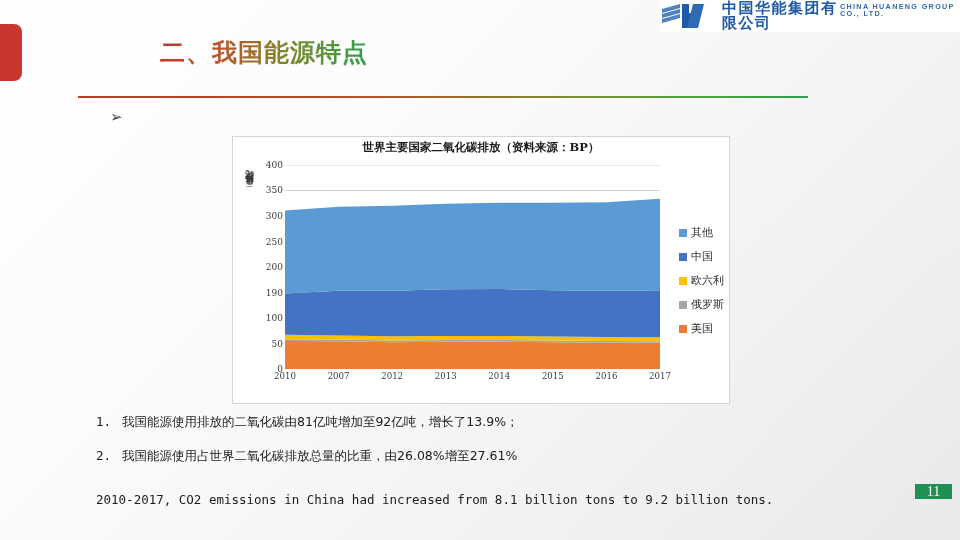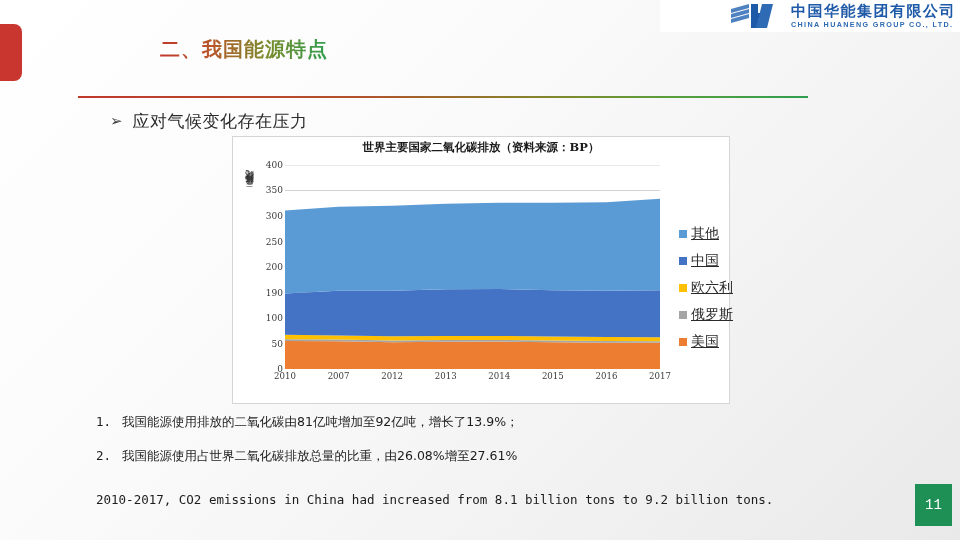--- a/index.html
+++ b/index.html
@@ -12,39 +12,39 @@
     position:relative;width:960px;height:540px;
     background:linear-gradient(135deg,#ffffff 0%,#fbfbfb 35%,#f2f2f2 70%,#e9e9e9 100%);
   }
   
   .logo-bar{
     position:absolute;top:0;right:0;width:300px;height:32px;
     background:#ffffff;display:flex;align-items:center;justify-content:flex-end;
     padding-right:4px;box-sizing:border-box;
   }
   .logo-mark{width:56px;height:28px;flex:none;margin-right:6px;}
-  .logo-text{display:flex;flex-direction:column;line-height:1;}
+  .logo-text{display:flex;flex-direction:row;line-height:1;}
   .logo-cn{
     font-family:"DejaVu Sans",sans-serif;font-size:15px;font-weight:bold;color:#1f5aa8;
     letter-spacing:1.5px;
   }
   .logo-en{
     font-family:"Liberation Sans",sans-serif;font-size:7.2px;font-weight:bold;color:#2f6bb5;
     letter-spacing:1.35px;margin-top:2px;
   }
   
   .red-tab{
     position:absolute;left:0;top:24px;width:22px;height:57px;
     background:#c9352f;border-radius:0 8px 8px 0;
   }
   
   .slide-title{
     position:absolute;left:160px;top:36px;
     font-family:"DejaVu Sans",sans-serif;
-    font-size:20px;font-weight:bold;letter-spacing:1px;
+    font-size:25px;font-weight:bold;letter-spacing:1px;
     background:linear-gradient(90deg,#c0392b 0%,#b8562a 30%,#7d8a2a 62%,#2f9e4f 100%);
     -webkit-background-clip:text;background-clip:text;
     color:transparent;-webkit-text-fill-color:transparent;
     white-space:nowrap;
   }
   .title-rule{
     position:absolute;left:78px;top:96px;width:730px;height:2px;
     background:linear-gradient(90deg,#c0392b 0%,#b3502b 38%,#7f8a2c 66%,#57a03d 82%,#2f9e4f 100%);
   }
   
@@ -88,40 +88,40 @@
   .xtick{
     position:absolute;transform:translateX(-50%);
     font-family:"DejaVu Serif",serif;font-size:8.6px;color:#3a3a3a;white-space:nowrap;
   }
   .legend{
     position:absolute;left:446px;top:88px;width:48px;
   }
   .legend-item{display:flex;align-items:center;margin-bottom:9px;}
   .legend-swatch{width:8px;height:8px;flex:none;margin-right:4px;}
   .legend-label{
-    font-family:"DejaVu Sans",sans-serif;font-size:14px;color:#2b2b2b;white-space:nowrap;text-decoration:underline;
+    font-family:"DejaVu Sans",sans-serif;font-size:11px;color:#2b2b2b;white-space:nowrap;
   }
   
   .notes{position:absolute;left:96px;top:414px;width:790px;}
   .note-line{
     display:flex;align-items:flex-start;margin-bottom:17px;
     font-family:"DejaVu Sans",sans-serif;font-size:12.5px;color:#1c1c1c;
   }
   .note-num{width:26px;flex:none;font-family:"DejaVu Sans Mono","DejaVu Sans",monospace;}
   .note-en{
     position:absolute;left:0;top:72px;width:800px;
     font-family:"DejaVu Sans Mono",monospace;font-size:12.5px;color:#1c1c1c;
     line-height:2.2;
   }
   
   .page-badge{
-    position:absolute;right:8px;top:484px;width:37px;height:42px;
+    position:absolute;right:8px;top:484px;width:37px;height:15px;
     background:#1e8f55;color:#ffffff;
     display:flex;align-items:center;justify-content:center;
-    font-family:Liberation Mono, monospace;font-size:14px;text-align:right;
+    font-family:Liberation Serif, serif;font-size:14px;text-align:right;
   }
 </style>
 </head>
 <body>
 
 <div class="slide">
 
   <div class="logo-bar">
     <svg class="logo-mark" viewBox="0 0 56 28">
       <g fill="#2f6bb5">
@@ -139,21 +139,20 @@
     </div>
   </div>
 
   <div class="red-tab"></div>
 
   <div class="slide-title">二、我国能源特点</div>
   <div class="title-rule"></div>
 
   <div class="bullet-row">
     <span class="bullet-arrow">➢</span>
-    <span class="bullet-text">应对气候变化存在压力</span>
   </div>
 
   <div class="chart-panel">
     <div class="chart-title">世界主要国家二氧化碳排放（资料来源：BP）</div>
     <div class="ylabel">二氧化碳排放（亿吨）</div>
     <div class="ytick-col" id="ytick-col">
         <div class="ytick" style="top: 204px;">0</div>
         <div class="ytick" style="top: 178.5px; padding-left: 8px;">50</div>
         <div class="ytick" style="top: 153px;">100</div>
         <div class="ytick" style="top: 127.5px;">190</div>

